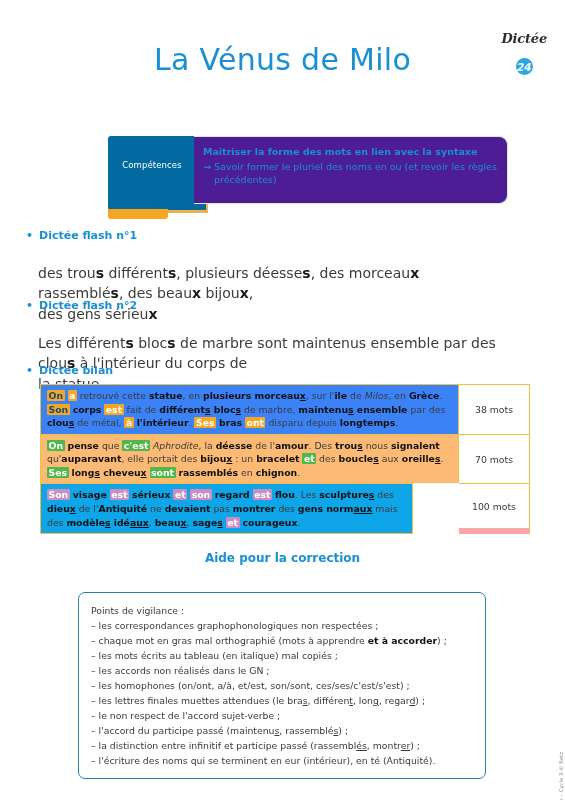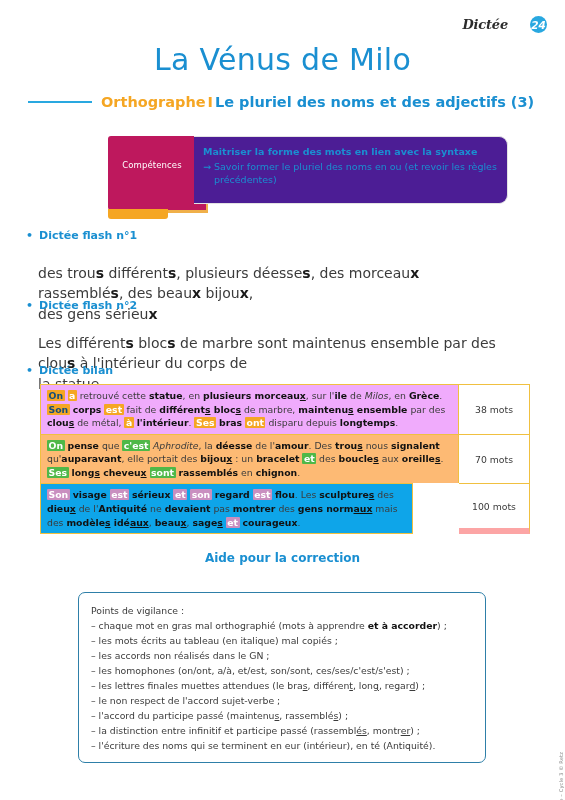--- a/index.html
+++ b/index.html
@@ -9,22 +9,22 @@
     font-family:"DejaVu Sans","Liberation Sans",sans-serif;
     color:#3b3b3b;
     position:relative;
     overflow:hidden;
     -webkit-font-smoothing:antialiased;
   }
   .page{position:relative;width:565px;height:800px;}
 
   
   .logo{
-    position:absolute;top:16px;right:18px;
-    display:flex;align-items:center;gap:22px;
+    position:absolute;top:31px;right:18px;
+    display:flex;align-items:center;gap:12px;flex-direction:column;
   }
   .logo-word{
     font-family:"DejaVu Serif","Liberation Serif",serif;
     font-style:italic;font-weight:700;font-size:13px;color:#2b2b2b;
     letter-spacing:-.2px;
   }
   .logo-badge{
     width:17px;height:17px;border-radius:50%;
     background:#29a8e0;color:#fff;
     font-size:10.5px;font-weight:700;
@@ -50,21 +50,21 @@
   .rubrique-text{
     white-space:nowrap;font-size:14.5px;font-weight:700;color:#1a8fd1;
   }
   .rubrique-text .orth{color:#f5a623;}
   .rubrique-text .sep{color:#f5a623;margin:0 2px;}
 
   
   .comp-wrap{position:absolute;top:136px;left:108px;width:400px;height:72px;}
   .comp-tab{
     position:absolute;left:0;top:0;width:98px;height:74px;
-    background:#be185d;border-radius:3px 0 0 3px;
+    background:#0369a1;border-radius:3px 0 0 3px;
     box-shadow:2px 3px 0 0 #f0b04a;
   }
   .comp-tab:after{
     content:"";position:absolute;left:0;bottom:-9px;width:60px;height:10px;
     background:#f5a623;border-radius:0 0 3px 3px;
   }
   .comp-tab-label{
     position:absolute;left:7px;top:24px;width:74px;
     color:#ffffff;font-size:8.5px;text-align:center;letter-spacing:.1px;
   }
@@ -108,21 +108,21 @@
   }
   .row:last-child .cell-text{border-bottom:1px solid #f0c040;}
   .cell-count{
     flex:0 0 70px;
     border:1px solid #f0c040;border-left:none;border-bottom:none;
     background:#fff;
     display:flex;align-items:center;justify-content:center;
     font-size:9.3px;color:#3b3b3b;
   }
   .row:last-child .cell-count{border-bottom:6px solid #fca5a5;margin-left:46px;}
-  .r1 .cell-text{background:#f0abfc;}
+  .r1 .cell-text{background:#3b82f6;}
   .r2 .cell-text{background:#fdba74;}
   .r3 .cell-text{background:#0ea5e9;}
   .cell-text b{color:#111;}
   .cell-text i{font-style:italic;}
   .u{text-decoration:underline;text-underline-offset:1px;}
 
   .hl{padding:0 1.5px;border-radius:1px;font-weight:700;}
   .hl-o{background:#f5a623;color:#ffffff;}
   .hl-o-d{background:#f5a623;color:#154e7a;}
   .hl-g{background:#4fb848;color:#ffffff;}
@@ -159,27 +159,20 @@
 
 <div class="page">
 
   <div class="logo">
     <span class="logo-word">Dictée</span>
     <span class="logo-badge">24</span>
   </div>
 
   <div class="title">La Vénus de Milo</div>
 
-  <div class="rubrique">
-    <div class="rule short"></div>
-    <div class="rubrique-text">
-      <span class="orth">Orthographe</span><span class="sep">I</span><span>Le pluriel des noms et des adjectifs (3)</span>
-    </div>
-    <div class="rule"></div>
-  </div>
 
   <div class="comp-wrap">
     <div class="comp-tab">
       <div class="comp-tab-label">Compétences</div>
     </div>
     <div class="comp-body">
       <div class="comp-h">Maitriser la forme des mots en lien avec la syntaxe</div>
       <div class="comp-sub">
         <span class="comp-arrow">→</span>
         <span>Savoir former le pluriel des noms en ou (et revoir les règles précédentes)</span>
@@ -232,20 +225,21 @@
     </div>
 
   </div>
 
   <div class="aide-title">
     <span class="aide-title-bg">Aide pour la correction</span>
   </div>
 
   <div class="aide">
     <div class="aide-line">Points de vigilance :</div>
+    <div class="aide-line">– les correspondances graphophonologiques non respectées ;</div>
     <div class="aide-line">– chaque mot en gras mal orthographié (mots à apprendre <b>et à accorder</b>) ;</div>
     <div class="aide-line">– les mots écrits au tableau (en italique) mal copiés ;</div>
     <div class="aide-line">– les accords non réalisés dans le GN ;</div>
     <div class="aide-line">– les homophones (on/ont, a/à, et/est, son/sont, ces/ses/c'est/s'est) ;</div>
     <div class="aide-line">– les lettres finales muettes attendues (le bra<span class="u">s</span>, différen<span class="u">t</span>, lon<span class="u">g</span>, regar<span class="u">d</span>) ;</div>
     <div class="aide-line">– le non respect de l'accord sujet-verbe ;</div>
     <div class="aide-line">– l'accord du participe passé (maintenu<span class="u">s</span>, rassemblé<span class="u">s</span>) ;</div>
     <div class="aide-line">– la distinction entre infinitif et participe passé (rassembl<span class="u">és</span>, montr<span class="u">er</span>) ;</div>
     <div class="aide-line">– l'écriture des noms qui se terminent en eur (intérieur), en té (Antiquité).</div>
   </div>

